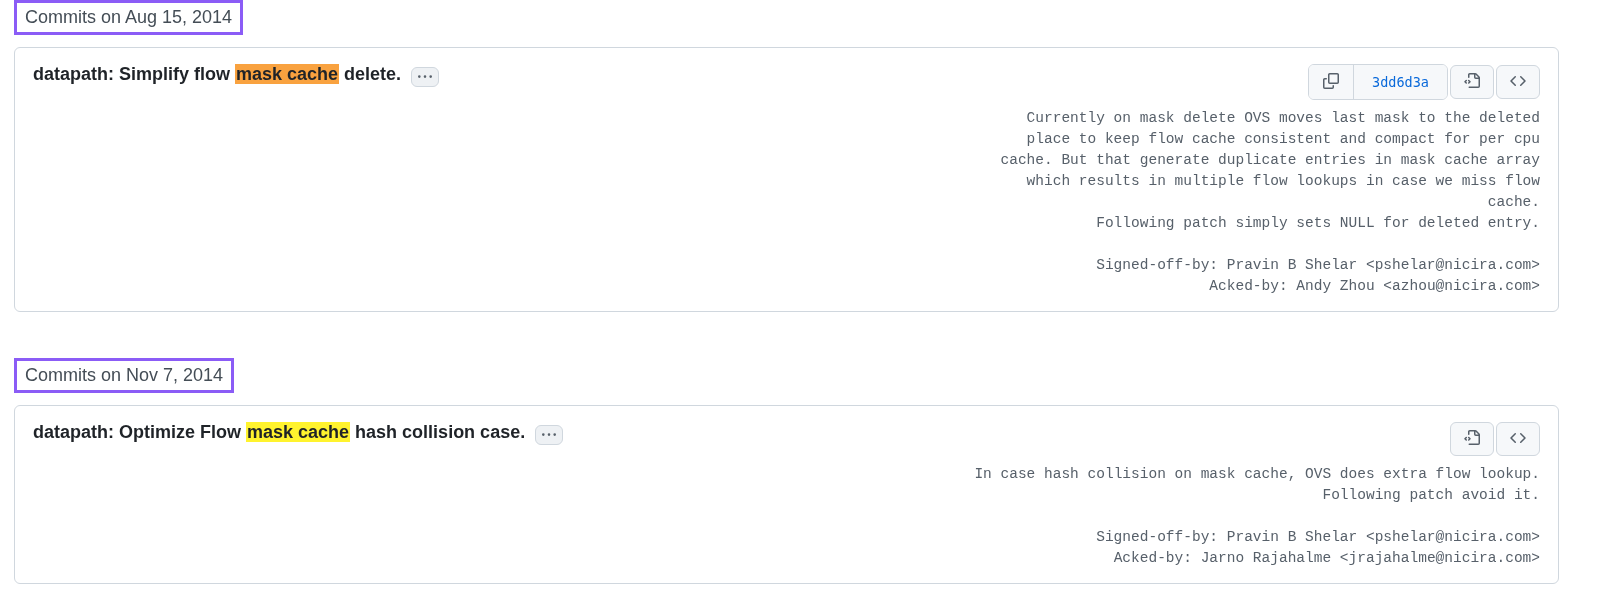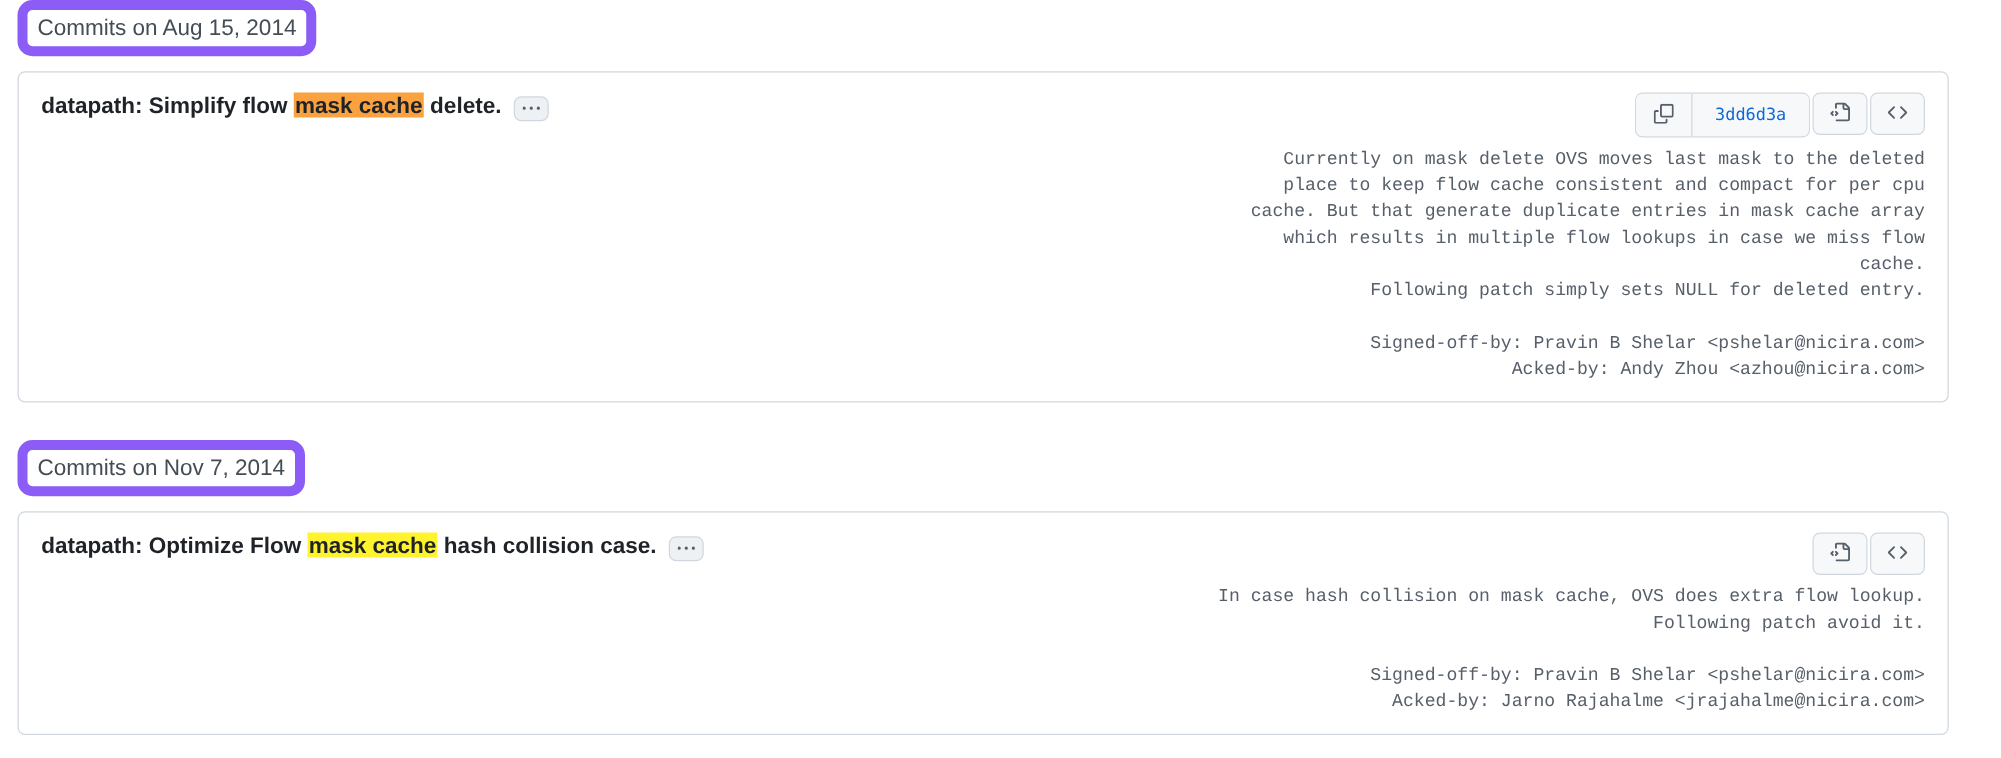--- a/index.html
+++ b/index.html
@@ -15,28 +15,28 @@
     margin: 0 0 0 14px;
   }
   .date-header {
     font-size: 18px;
     font-weight: 400;
     color: #444d56;
     padding: 4px 8px;
     display: inline-block;
   }
   .highlight-red {
-    border: 8px solid #8b5cf6;
-    border-radius: 12px;
+    border: 3px solid #8b5cf6;
+    border-radius: 0;
   }
   .commit-box {
     border: 1px solid #d0d7de;
     border-radius: 6px;
     margin-top: 12px;
-    margin-bottom: 30px;
+    margin-bottom: 46px;
     padding: 16px 18px 14px 18px;
     position: relative;
   }
   .commit-header {
     display: flex;
     align-items: flex-start;
     justify-content: space-between;
   }
   .commit-title-wrap {
     display: flex;
@@ -99,21 +99,21 @@
     justify-content: center;
   }
   .avatar svg { fill: #8c959f; }
   .author-name {
     font-weight: 600;
     color: #1f2328;
   }
   .actions {
     display: flex;
     gap: 2px;
-    align-items: flex-start;
+    align-items: center;
   }
   .btn-group {
     display: flex;
     border: 1px solid #d0d7de;
     border-radius: 6px;
     overflow: hidden;
     height: 34px;
     align-items: stretch;
   }
   .btn {

